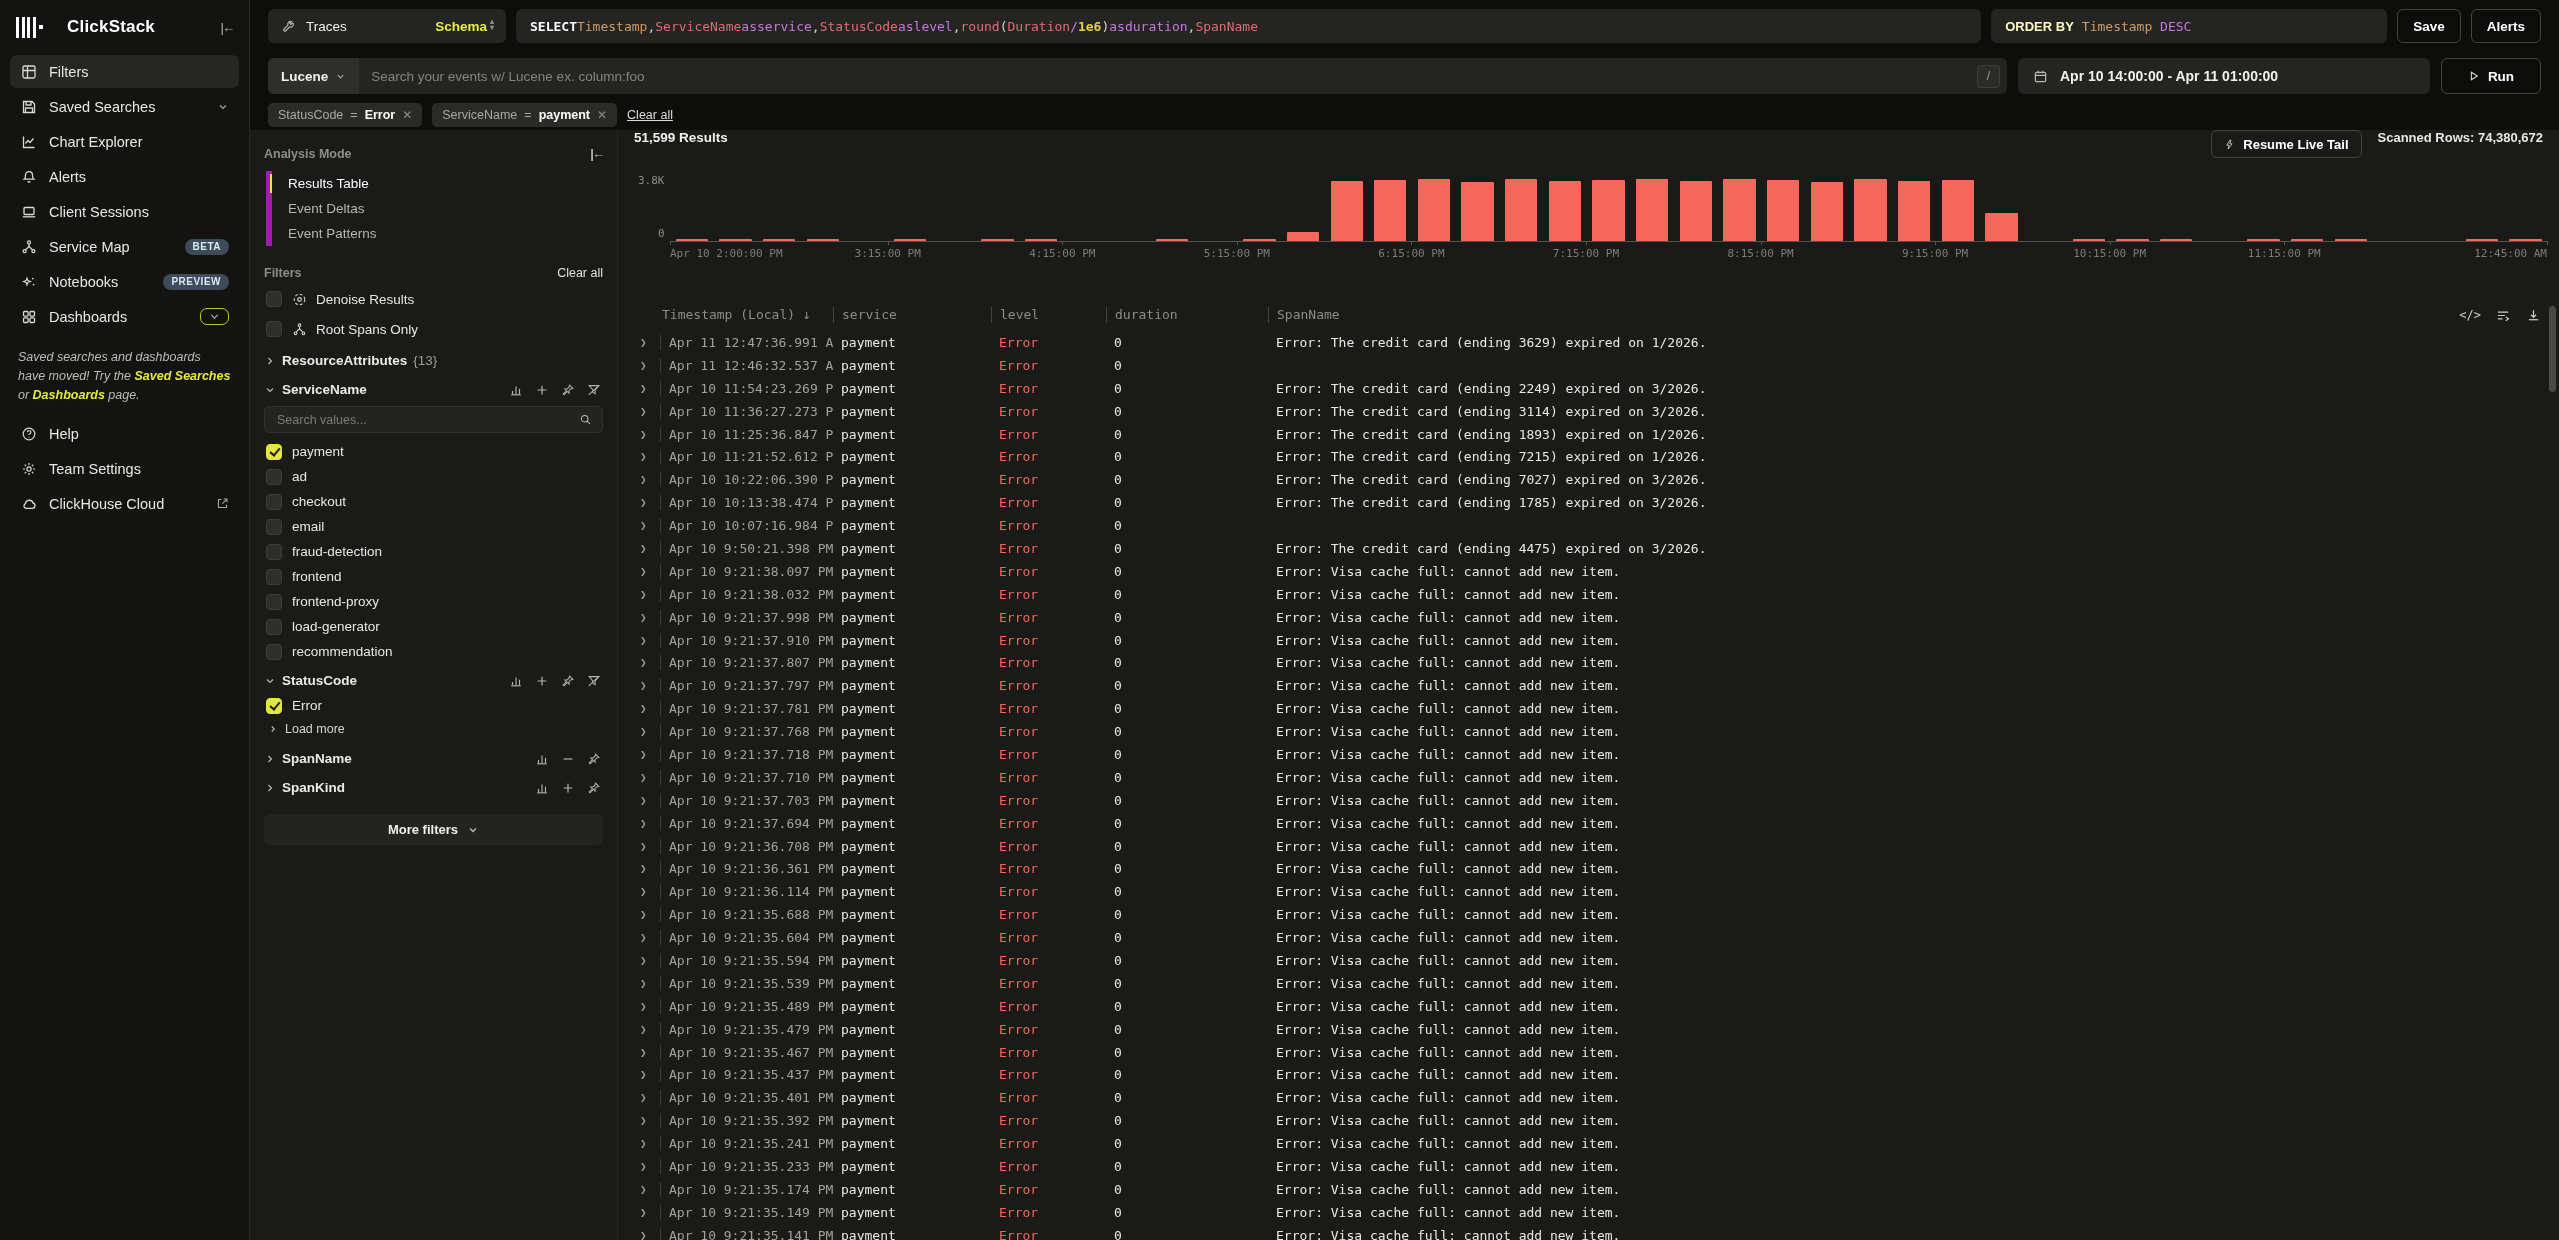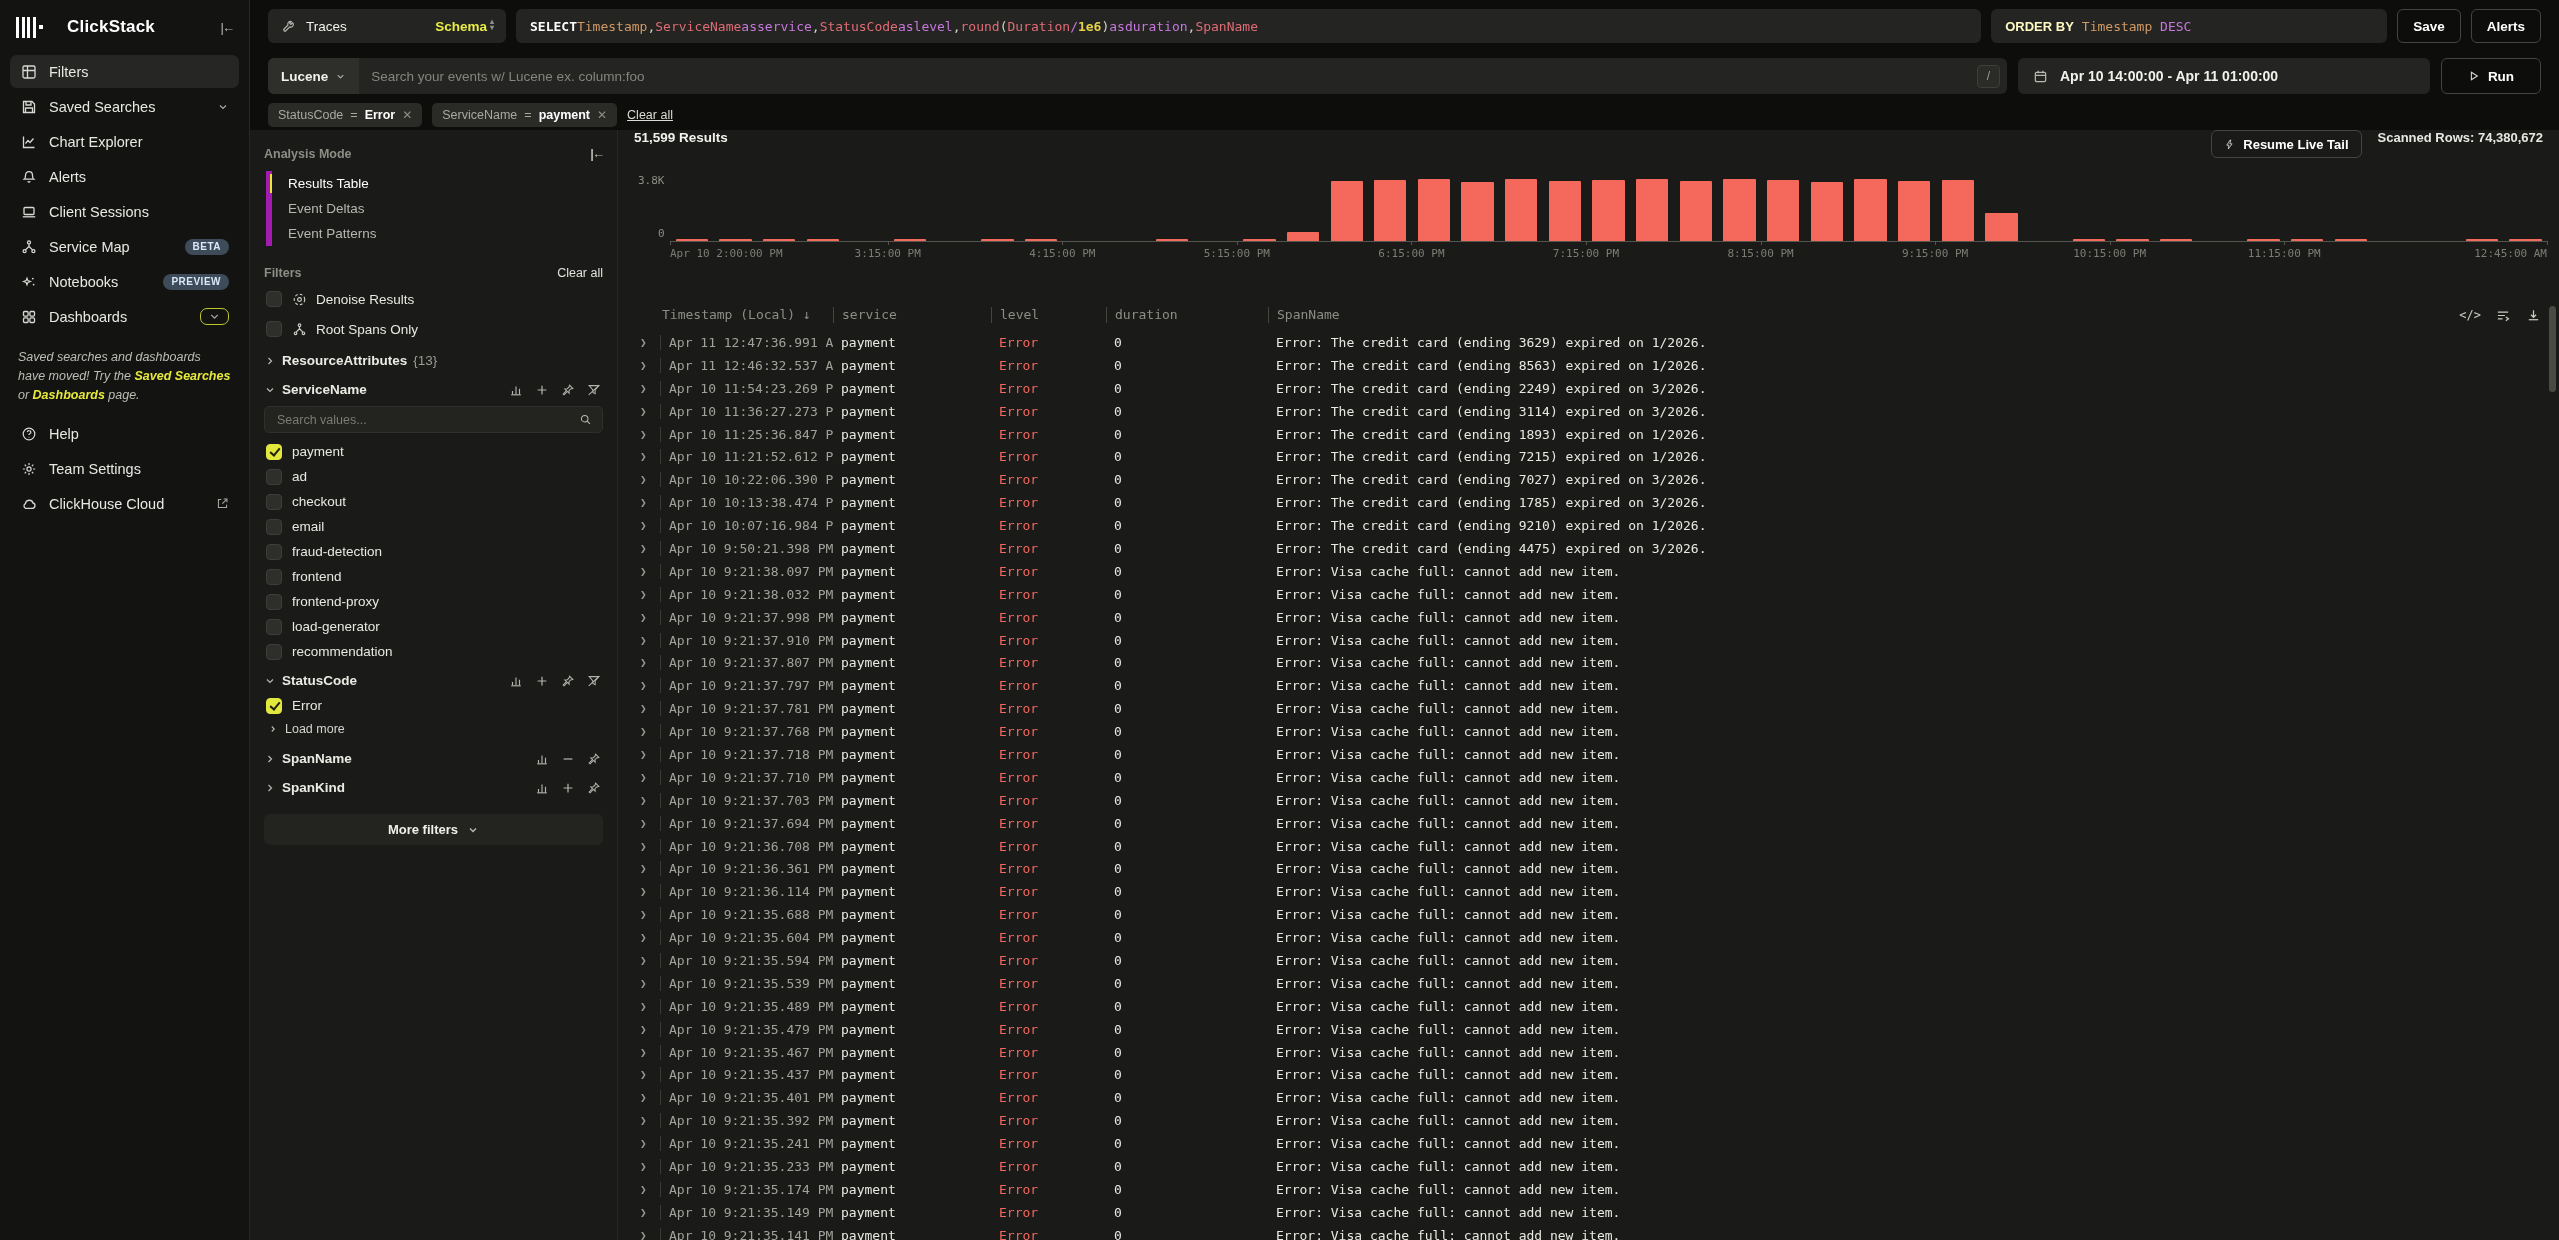--- a/index.html
+++ b/index.html
@@ -874,21 +874,20 @@
     <span class="c dur">0</span>
     <span class="c spn">Error: The credit card (ending 3629) expired on 1/2026.</span>
   </div>
 
   <div class="trow">
     <span class="chv">❯</span>
     <span class="c ts">Apr 11 12:46:32.537 AM</span>
     <span class="c svc">payment</span>
     <span class="c lvl">Error</span>
     <span class="c dur">0</span>
-    <span class="c spn">Error: The credit card (ending 8563) expired on 1/2026.</span>
   </div>
 
   <div class="trow">
     <span class="chv">❯</span>
     <span class="c ts">Apr 10 11:54:23.269 PM</span>
     <span class="c svc">payment</span>
     <span class="c lvl">Error</span>
     <span class="c dur">0</span>
     <span class="c spn">Error: The credit card (ending 2249) expired on 3/2026.</span>
   </div>
@@ -937,21 +936,20 @@
     <span class="c dur">0</span>
     <span class="c spn">Error: The credit card (ending 1785) expired on 3/2026.</span>
   </div>
 
   <div class="trow">
     <span class="chv">❯</span>
     <span class="c ts">Apr 10 10:07:16.984 PM</span>
     <span class="c svc">payment</span>
     <span class="c lvl">Error</span>
     <span class="c dur">0</span>
-    <span class="c spn">Error: The credit card (ending 9210) expired on 1/2026.</span>
   </div>
 
   <div class="trow">
     <span class="chv">❯</span>
     <span class="c ts">Apr 10 9:50:21.398 PM</span>
     <span class="c svc">payment</span>
     <span class="c lvl">Error</span>
     <span class="c dur">0</span>
     <span class="c spn">Error: The credit card (ending 4475) expired on 3/2026.</span>
   </div>

